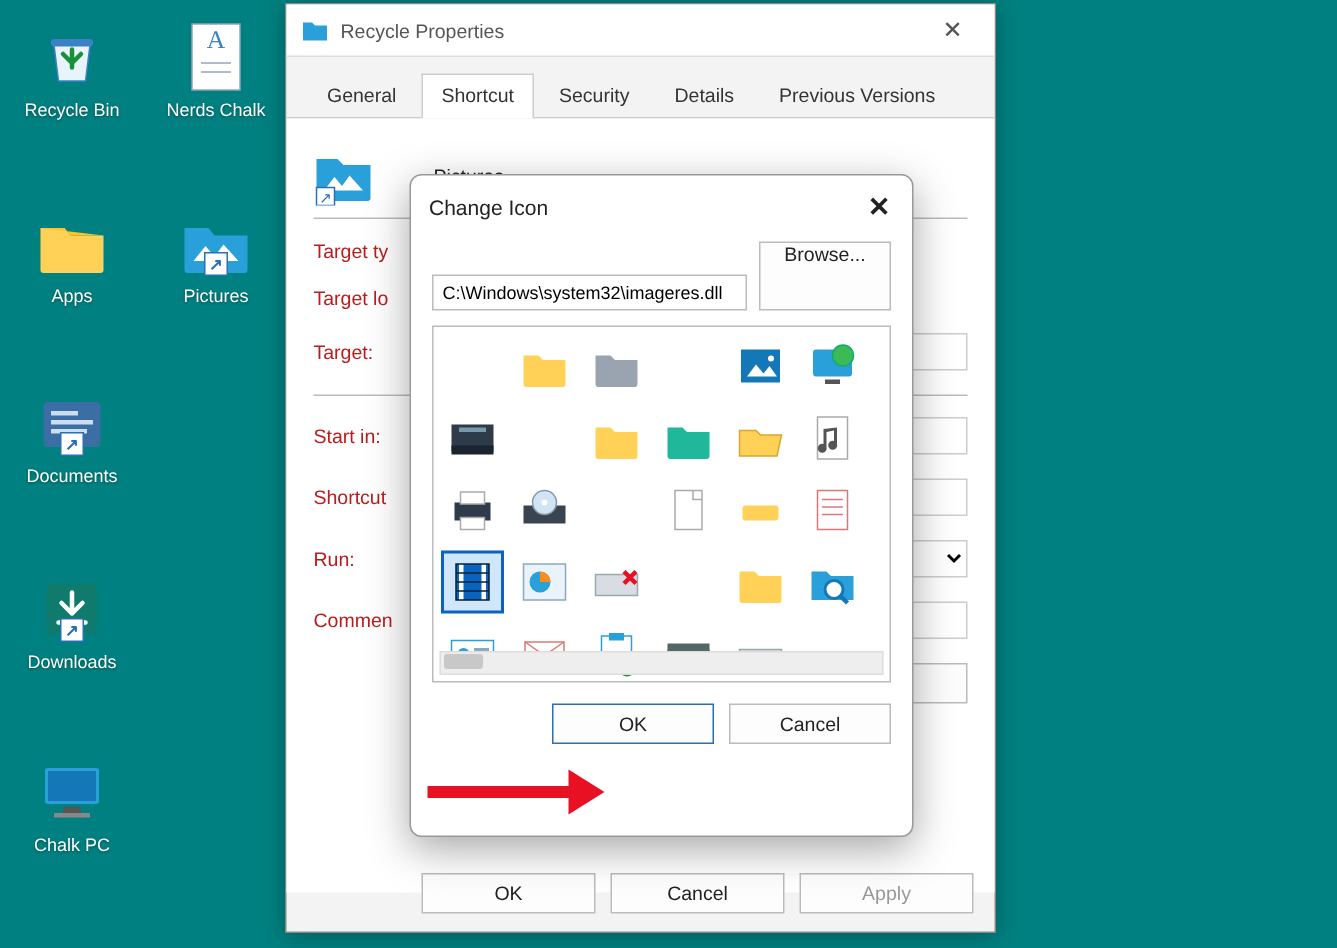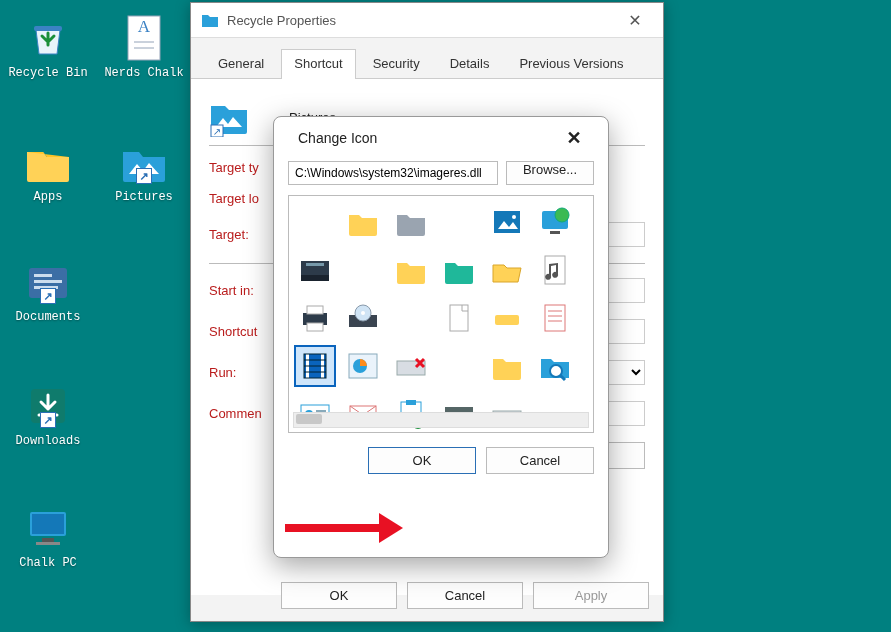--- a/index.html
+++ b/index.html
@@ -11,21 +11,21 @@
     font-family: "Segoe UI", Tahoma, sans-serif;
     font-size: 12px;
     color: #222;
     overflow: hidden;
     position: relative;
   }
   
   .desktop { position: absolute; inset: 0; }
   .di { position: absolute; width: 80px; text-align: center; color: #fff; font-size: 12px; cursor: default; }
   .di .glyph { width: 48px; height: 48px; margin: 0 auto 4px; display:flex; align-items:center; justify-content:center; }
-  .di .label { text-shadow: 0 1px 2px rgba(0,0,0,.4); font-family: Liberation Mono, monospace; }
+  .di .label { text-shadow: 0 1px 2px rgba(0,0,0,.4); }
   .shortcut-badge { position:absolute; bottom:2px; left:16px; width:14px; height:14px; background:#fff; border:1px solid #2a6fb5; display:flex; align-items:center; justify-content:center; color:#2a6fb5; font-weight:bold; font-size:11px;}
 
   
   .props {
     position: absolute;
     left: 190px; top: 2px;
     width: 472px; height: 618px;
     background: #f3f3f3;
     border: 1px solid #888;
     box-shadow: 0 2px 14px rgba(0,0,0,.3);
@@ -60,26 +60,26 @@
   
   .dlg {
     position:absolute;
     left: 273px; top: 116px;
     width: 334px; height: 440px;
     background:#fff;
     border:1px solid #999;
     border-radius:8px;
     box-shadow: 0 8px 28px rgba(0,0,0,.35);
   }
-  .dlg .dhdr { display:flex; align-items:center; padding:10px 24px 8px;gap:31px; }
+  .dlg .dhdr { display:flex; align-items:center; padding:10px 12px 8px;gap:31px; }
   .dlg .dtitle { flex:1; font-size:14px; }
   .dlg .dclose { font-size:18px; font-weight:bold; width:20px; text-align:center; }
   .dlg .dbody { padding: 0 14px; font-size:12px; }
   .dlg .look-row { display:flex; gap:8px; margin:4px 0 10px; }
-  .dlg .look-row input { flex:1; border:1px solid #bbb; padding:4px 6px; font-size:12px; }
+  .dlg .look-row input { flex:1; border:1px solid #bbb; padding:4px 6px; font-size:12px;margin-top:22px; }
   .dlg .look-row .btn { min-width:70px; padding:0 8px; }
 
   .iconbox { border:1px solid #bbb; height:224px; padding:6px; overflow:hidden; position:relative; background:#fff;}
   .iconwrap { display:flex; flex-wrap:wrap; gap:8px 8px; align-content:flex-start;}
   .iconitem { width:40px; height:40px; display:flex; align-items:center; justify-content:center; position:relative;}
   .iconitem.sel { outline:2px solid #0a64bd; outline-offset:-1px; background:#cfe6fb;}
   .hscroll { position:absolute; left:4px; right:4px; bottom:4px; height:14px; background:#eee; border:1px solid #ddd;}
   .hscroll .thumb { position:absolute; left:2px; top:1px; width:26px; height:10px; background:#c8c8c8; border-radius:2px;}
 
   .dlg .dfoot { display:flex; gap:10px; justify-content:flex-end; padding:14px; }

